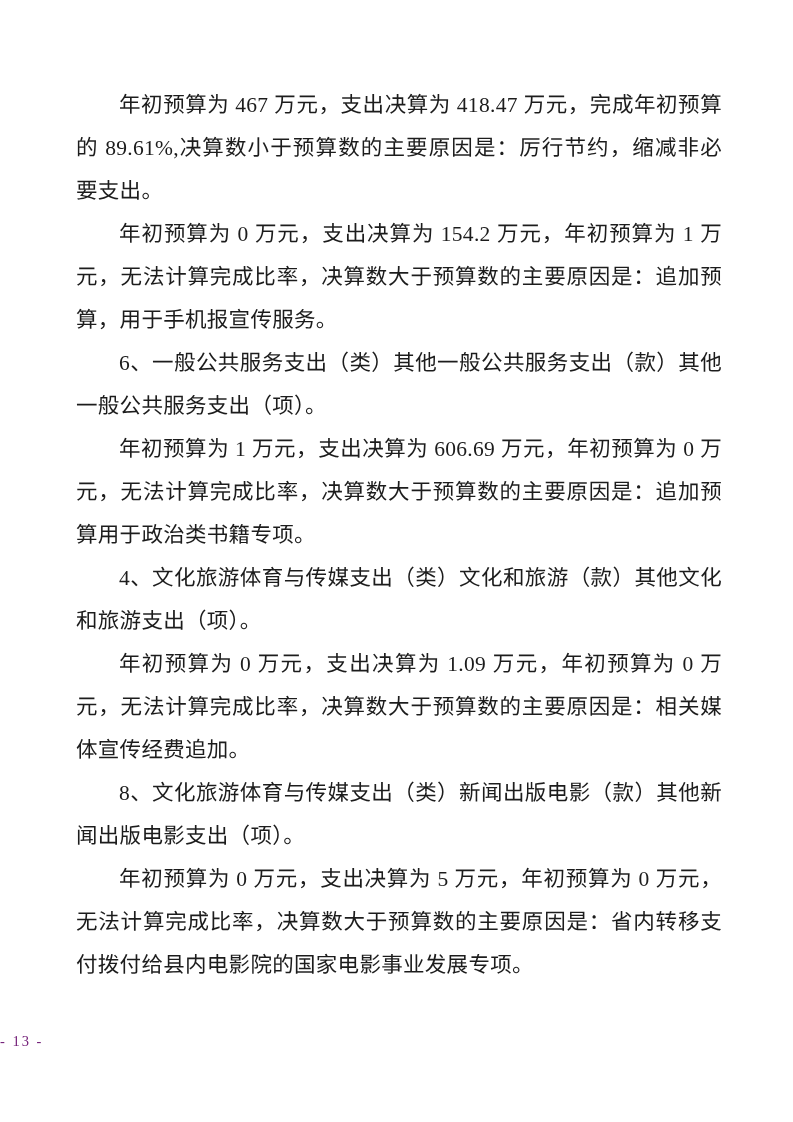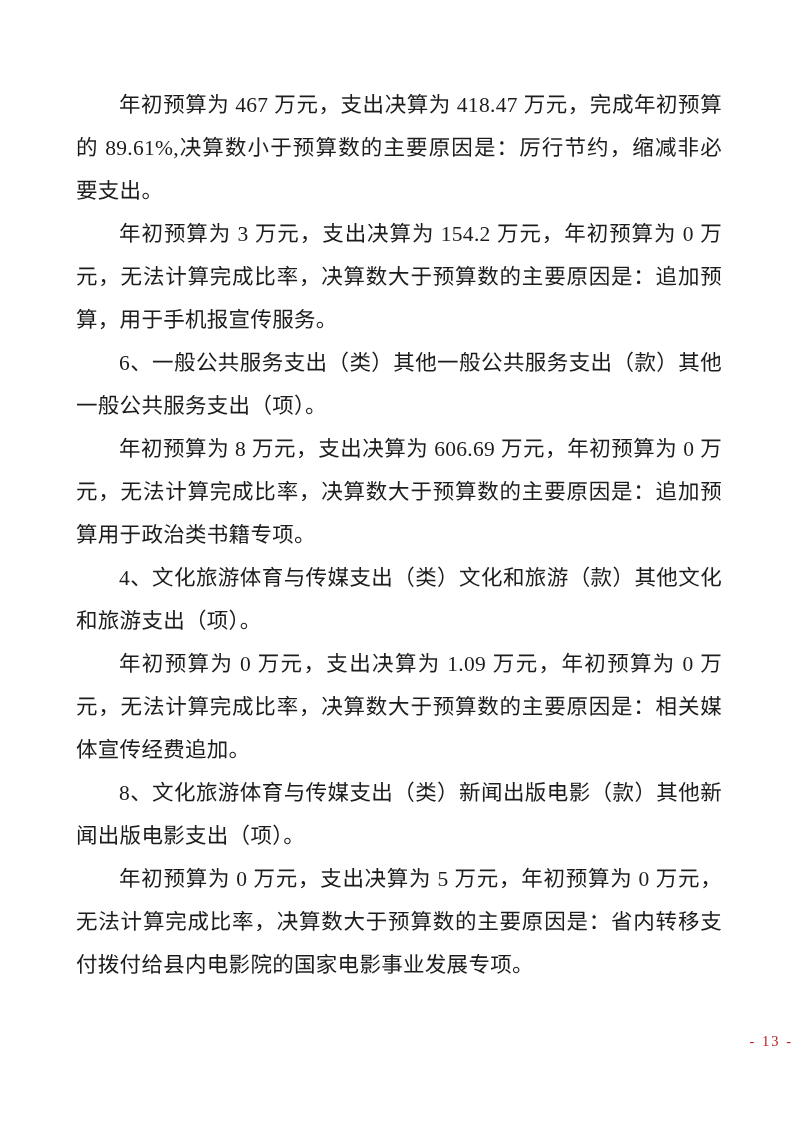--- a/index.html
+++ b/index.html
@@ -29,34 +29,34 @@
   }
   .body-text p {
     text-indent: 2em;
     margin: 0;
   }
   .page-footer {
     position: absolute;
     left: 0;
     top: 1033px;
     width: 100%;
-    text-align: right;
+    text-align: left;
     font-size: 14.5px;
     letter-spacing: 2px;
-    color: #b91c1c;
+    color: #701a75;
   }
 </style>
 </head>
 <body>
 
 <div class="page">
   <div class="body-text">
     <p>年初预算为 467 万元，支出决算为 418.47 万元，完成年初预算的 89.61%,决算数小于预算数的主要原因是：厉行节约，缩减非必要支出。</p>
-    <p>年初预算为 3 万元，支出决算为 154.2 万元，年初预算为 0 万元，无法计算完成比率，决算数大于预算数的主要原因是：追加预算，用于手机报宣传服务。</p>
+    <p>年初预算为 0 万元，支出决算为 154.2 万元，年初预算为 1 万元，无法计算完成比率，决算数大于预算数的主要原因是：追加预算，用于手机报宣传服务。</p>
     <p>6、一般公共服务支出（类）其他一般公共服务支出（款）其他一般公共服务支出（项）。</p>
-    <p>年初预算为 8 万元，支出决算为 606.69 万元，年初预算为 0 万元，无法计算完成比率，决算数大于预算数的主要原因是：追加预算用于政治类书籍专项。</p>
+    <p>年初预算为 1 万元，支出决算为 606.69 万元，年初预算为 0 万元，无法计算完成比率，决算数大于预算数的主要原因是：追加预算用于政治类书籍专项。</p>
     <p>4、文化旅游体育与传媒支出（类）文化和旅游（款）其他文化和旅游支出（项）。</p>
     <p>年初预算为 0 万元，支出决算为 1.09 万元，年初预算为 0 万元，无法计算完成比率，决算数大于预算数的主要原因是：相关媒体宣传经费追加。</p>
     <p>8、文化旅游体育与传媒支出（类）新闻出版电影（款）其他新闻出版电影支出（项）。</p>
     <p>年初预算为 0 万元，支出决算为 5 万元，年初预算为 0 万元，无法计算完成比率，决算数大于预算数的主要原因是：省内转移支付拨付给县内电影院的国家电影事业发展专项。</p>
   </div>
   <div class="page-footer">- 13 -</div>
 </div>
 
 </body></html>

